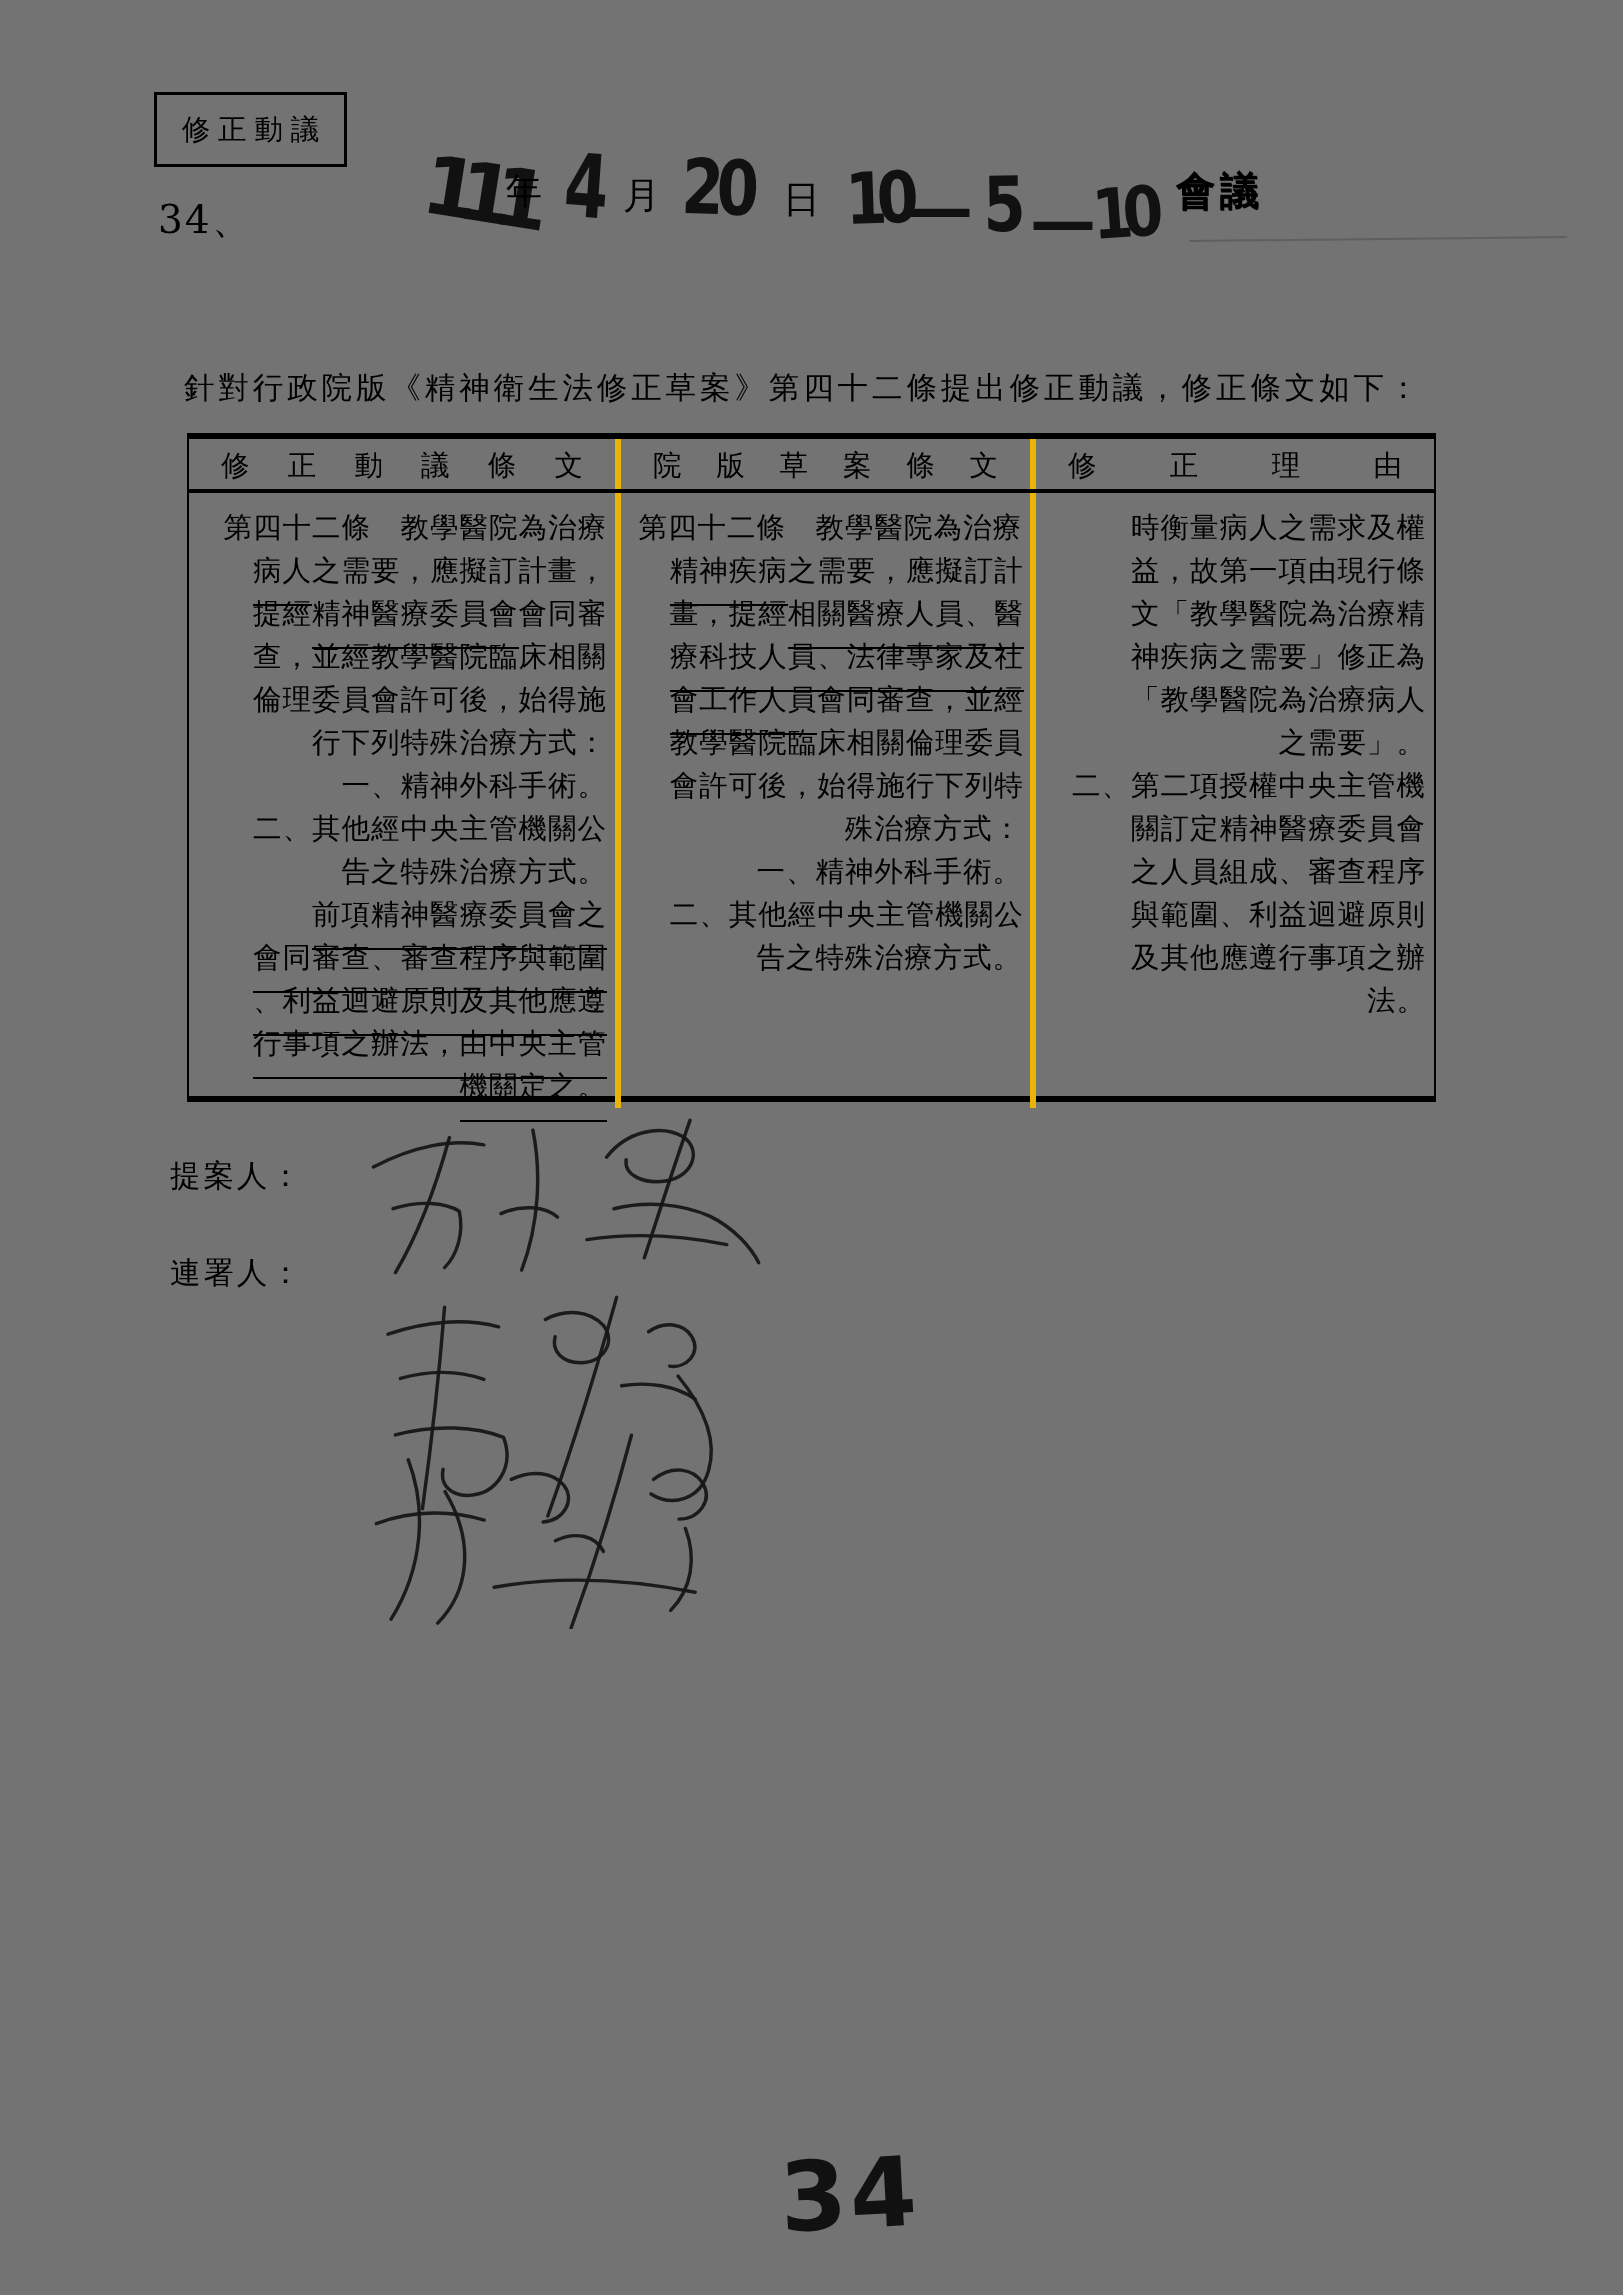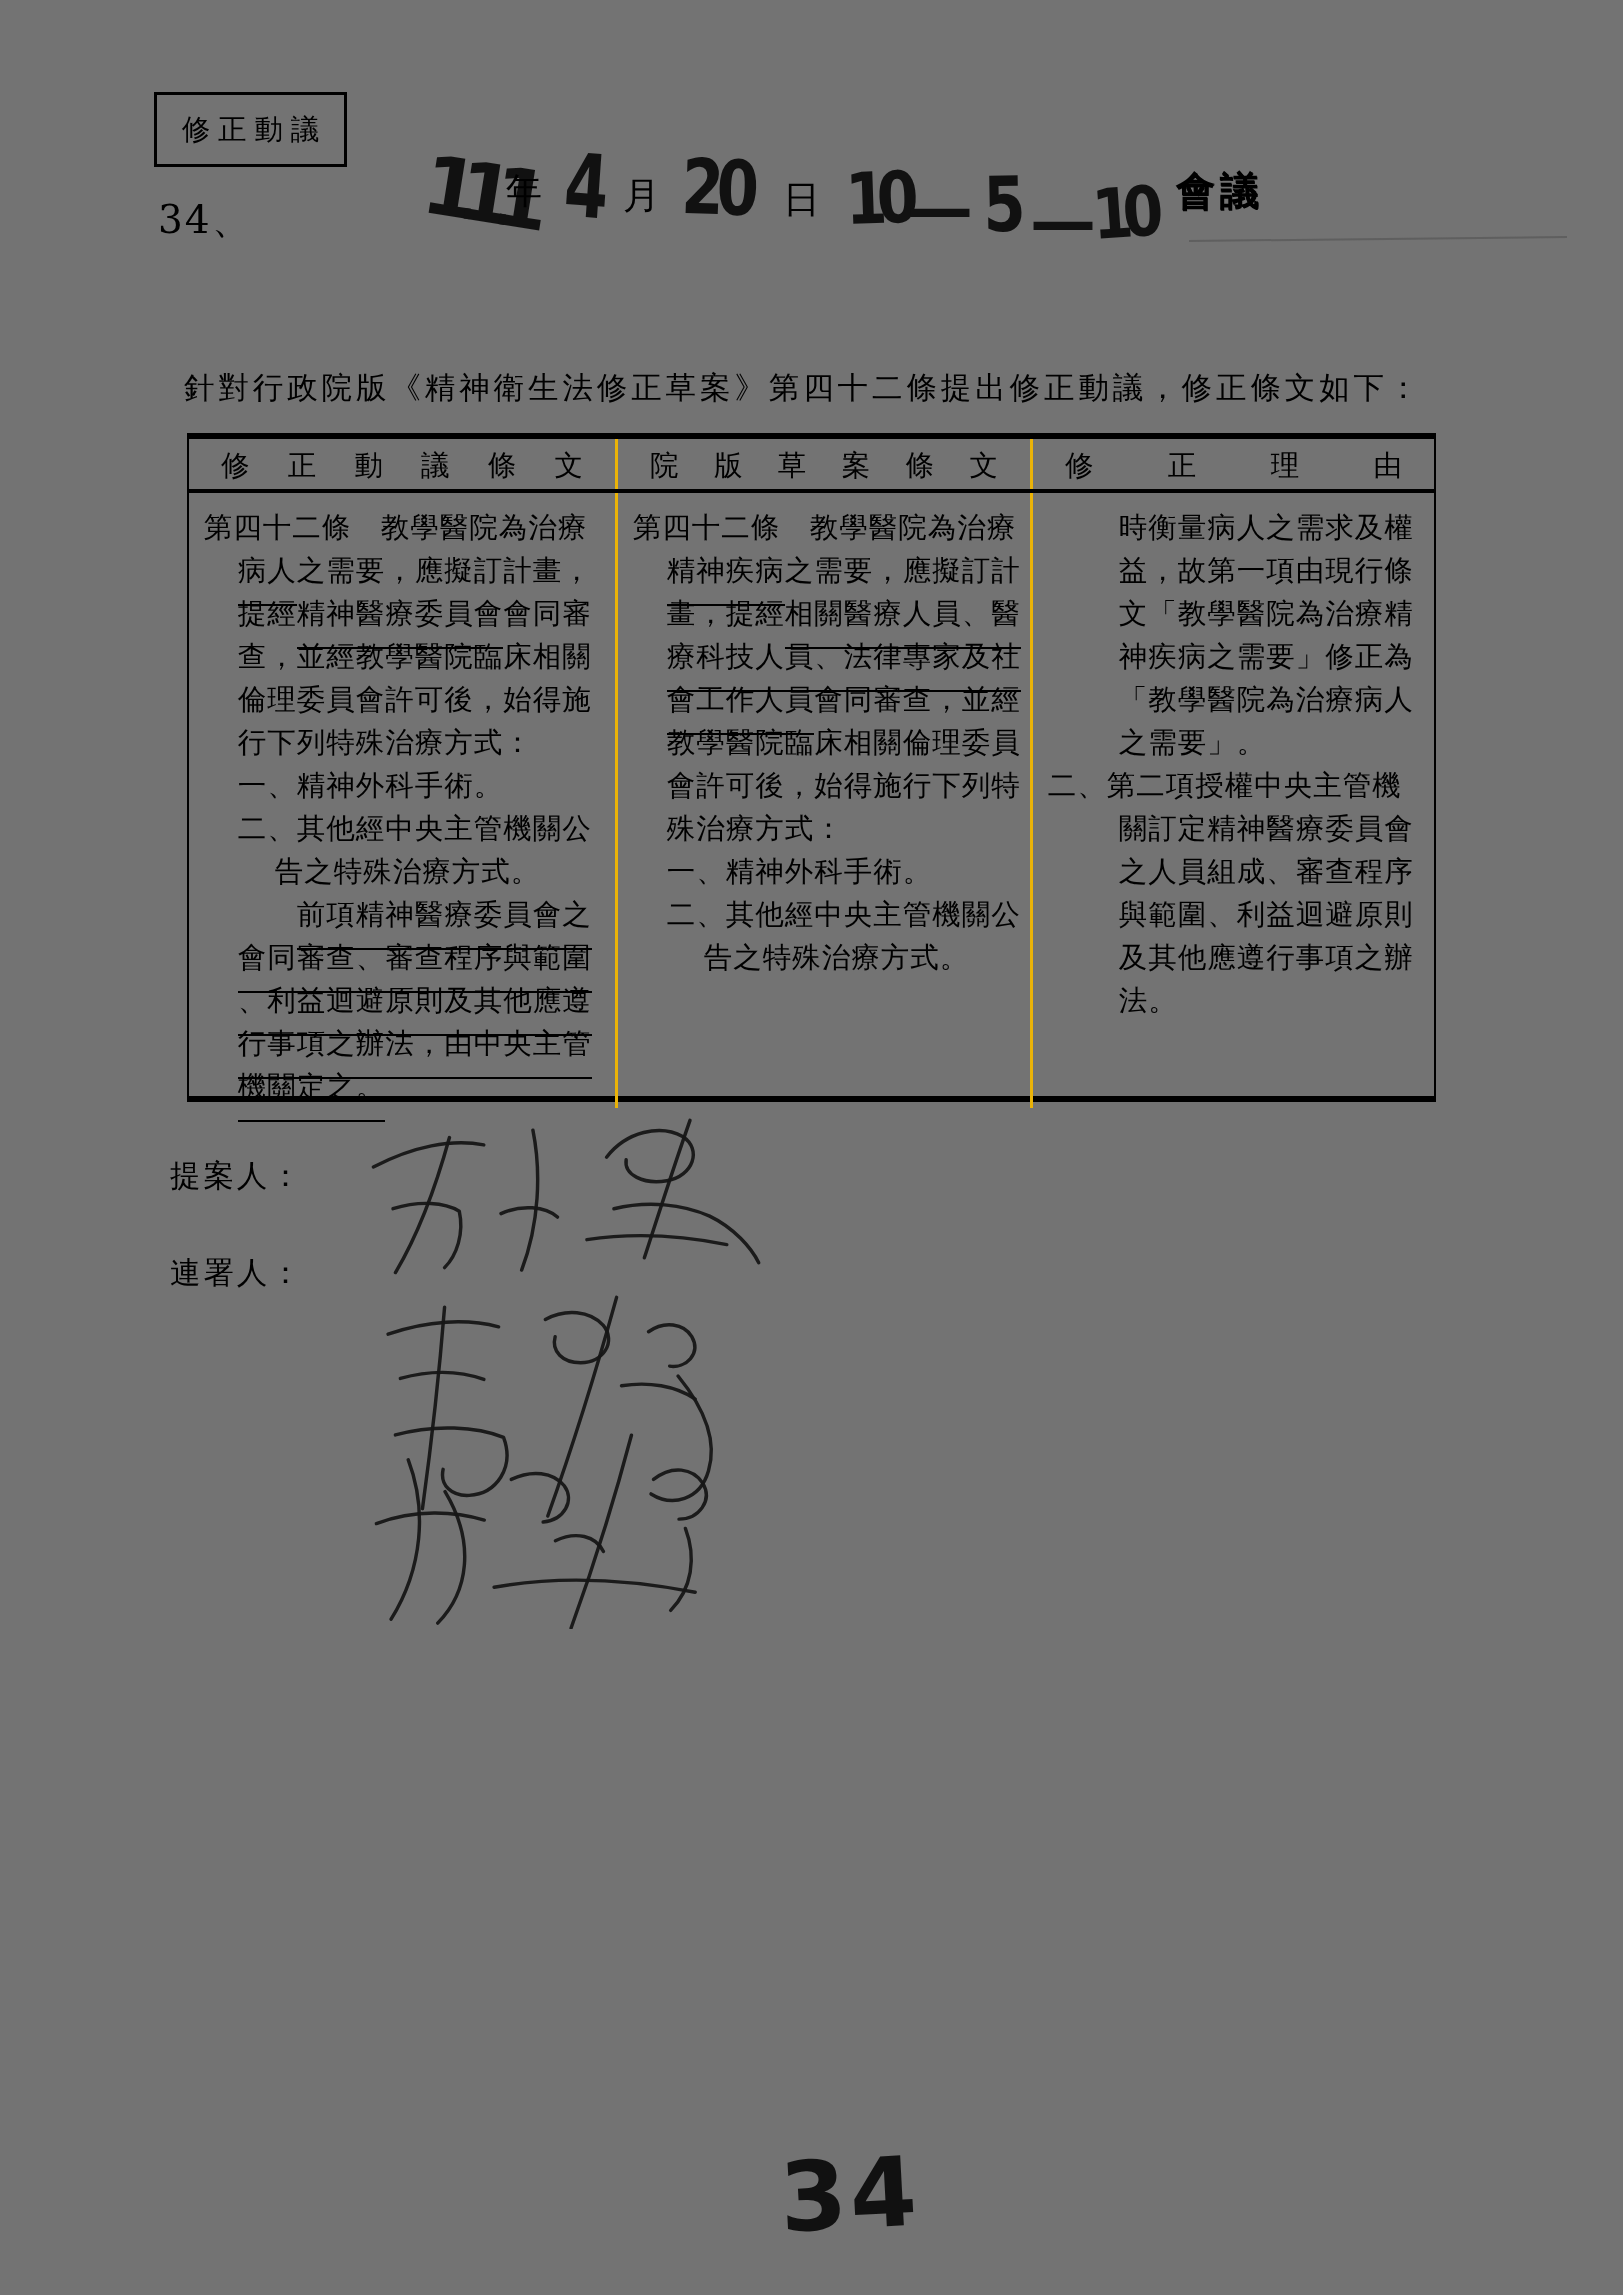--- a/index.html
+++ b/index.html
@@ -55,25 +55,25 @@
   }
   .thead{display:flex;height:50px;border-bottom:4.9px solid #000;flex:none;}
   .tbody{display:flex;flex:1;}
   .c0{width:426px;}
   .c1{width:415px;}
   .c2{flex:1;}
   .th{
     box-sizing:border-box;font-size:28.5px;padding:7.9px 32px 0 32px;
     text-align:justify;text-align-last:justify;
   }
-  .th + .th, .td + .td{border-left:3px solid #eab308;}
+  .th + .th, .td + .td{border-left:6px solid #eab308;}
   .td{
     box-sizing:border-box;
     padding:12.8px 7.9px 0 14.7px;
-    font-size:28.5px;line-height:43px;letter-spacing:1px;
+    font-size:28.5px;line-height:43px;letter-spacing:1px;text-align:right;
   }
   .tline{white-space:nowrap;}
   .ind1{margin-left:34px;}
   .ind2{margin-left:71px;}
   .ind3{margin-left:93px;}
   .u{border-bottom:2px solid #000;padding-bottom:17px;}
 
   .siglabel{font-size:30.5px;letter-spacing:2.9px;}
   .lbl-proposer{left:170px;top:1156px;}
   .lbl-cosigner{left:170px;top:1253px;}

